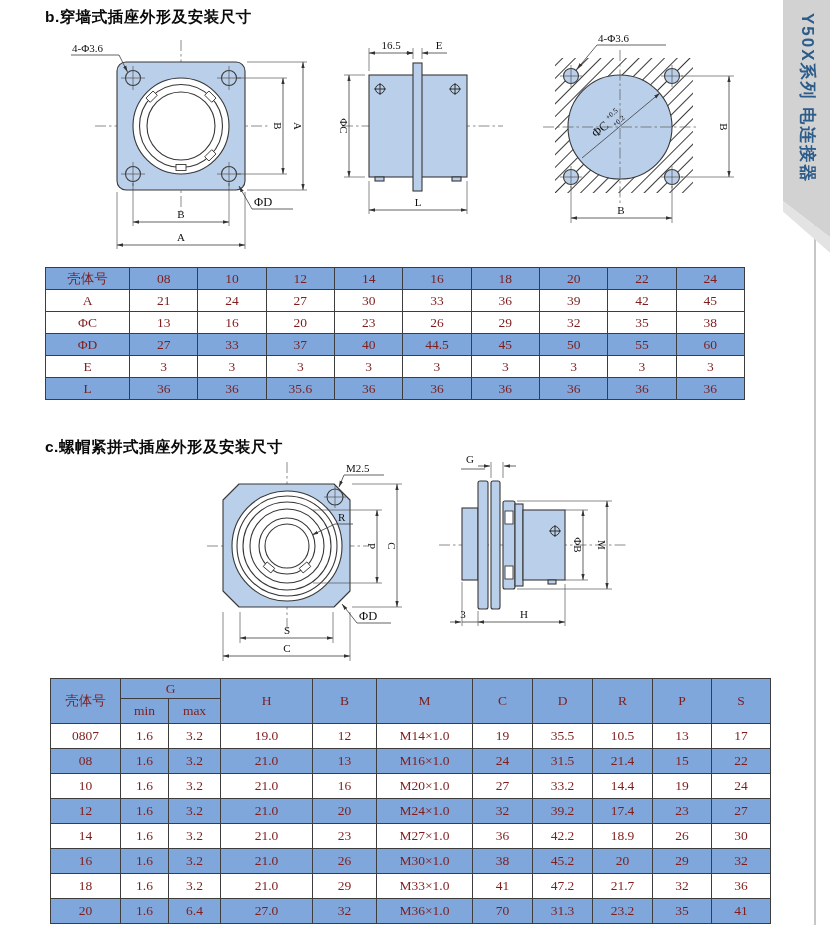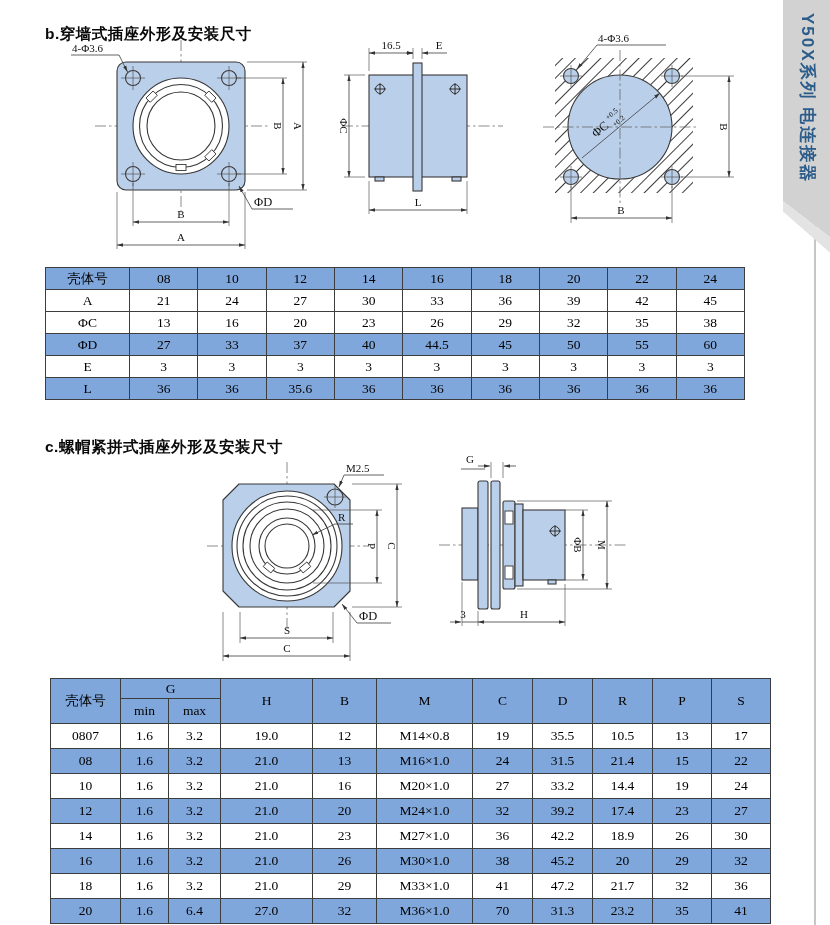--- a/index.html
+++ b/index.html
@@ -11,40 +11,40 @@
   .side-rule { position:absolute; left:814px; top:0; width:2px; height:925px; background:#c6c6c6; }
   .ribbon { position:absolute; left:783px; top:0; width:47px; height:258px; }
   .ribbon .r1 { position:absolute; inset:0; background:#d2d2d2; clip-path:polygon(0 0,100% 0,100% 92%,0 78%); }
   .ribbon .r2 { position:absolute; inset:0; background:#e3e3e3; clip-path:polygon(0 78%,100% 92%,100% 98%,0 82%); }
   .ribbon-text {
     position:absolute; left:819px; top:13px; transform:rotate(90deg); transform-origin:0 0;
     white-space:nowrap; font:600 17px "Liberation Sans",sans-serif; letter-spacing:2px; color:#2c5c8a;
   }
   
   .sec-title { position:absolute; font:700 15.5px "Liberation Sans",sans-serif; color:#0a0a0a; letter-spacing:0.5px; }
-  #title-b { left:45px; top:24px; }
+  #title-b { left:45px; top:7px; }
   #title-c { left:45px; top:437px; }
   
   svg.drawing { position:absolute; overflow:visible; }
   .fill   { fill:#bacfe9; stroke:#383838; stroke-width:1.1; }
   .hole   { fill:#bacfe9; stroke:#383838; stroke-width:1.1; }
   .cwhite { fill:#ffffff; stroke:#383838; stroke-width:1.1; }
   .ln     { fill:none; stroke:#383838; stroke-width:1.1; }
   .lug    { fill:#ffffff; stroke:#383838; stroke-width:0.9; }
   .scr    { fill:none; stroke:#303030; stroke-width:1; }
   .ext    { stroke:#4a4a4a; stroke-width:0.65; fill:none; }
   .dim    { stroke:#3c3c3c; stroke-width:0.8; fill:none; }
   .cl     { stroke:#5a5a5a; stroke-width:0.7; fill:none; stroke-dasharray:11 3 2.5 3; }
   text.d    { font:11px "Liberation Serif","DejaVu Serif",serif; fill:#101010; }
   text.dBig { font:12.5px "Liberation Serif","DejaVu Serif",serif; fill:#101010; }
   .tol { font-size:7.5px; }
   
   table.dims {
     position:absolute; border-collapse:collapse; table-layout:fixed; width:700px;
-    font-family:"Liberation Serif","DejaVu Serif",serif; color:#000000;
+    font-family:"Liberation Serif","DejaVu Serif",serif; color:#7f1d1d;
     border:1.5px solid #3d3d3d;
   }
   table.dims th, table.dims td {
     border:1px solid #3d3d3d; text-align:center; vertical-align:middle;
     font-size:13.5px; font-weight:normal; padding:0;
   }
   #table-b { left:45px; top:267px; }
   #table-b th, #table-b td { height:21px; }
   #table-b thead tr { background:#7fa7db; }
   #table-b tbody tr.alt { background:#7fa7db; }
@@ -432,21 +432,21 @@
       <th>max</th>
     </tr>
   </thead>
   <tbody>
       <tr>
         <th>0807</th>
         <td>1.6</td>
         <td>3.2</td>
         <td>19.0</td>
         <td>12</td>
-        <td>M14×0.8</td>
+        <td>M14×1.0</td>
         <td>19</td>
         <td>35.5</td>
         <td>10.5</td>
         <td>13</td>
         <td>17</td>
       </tr>
       <tr class="alt">
         <th>08</th>
         <td>1.6</td>
         <td>3.2</td>

